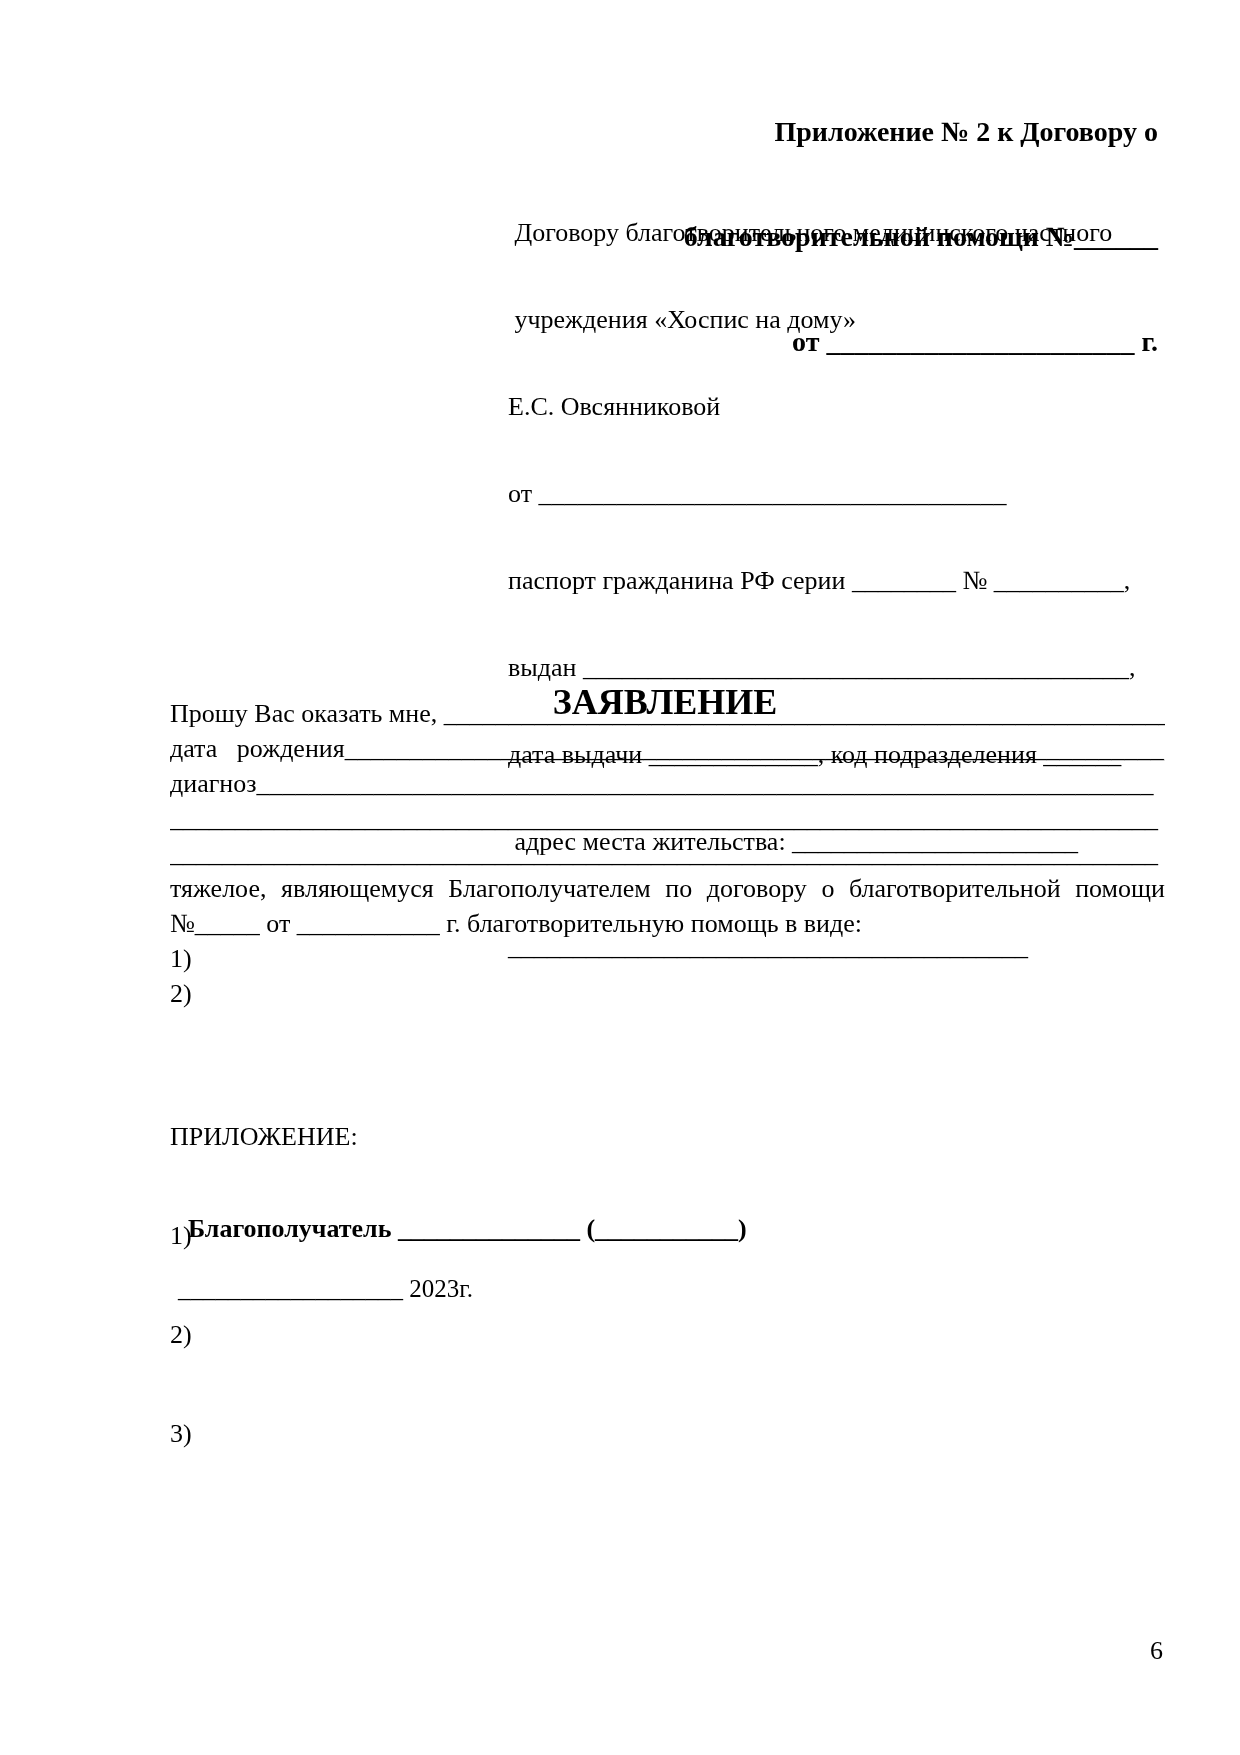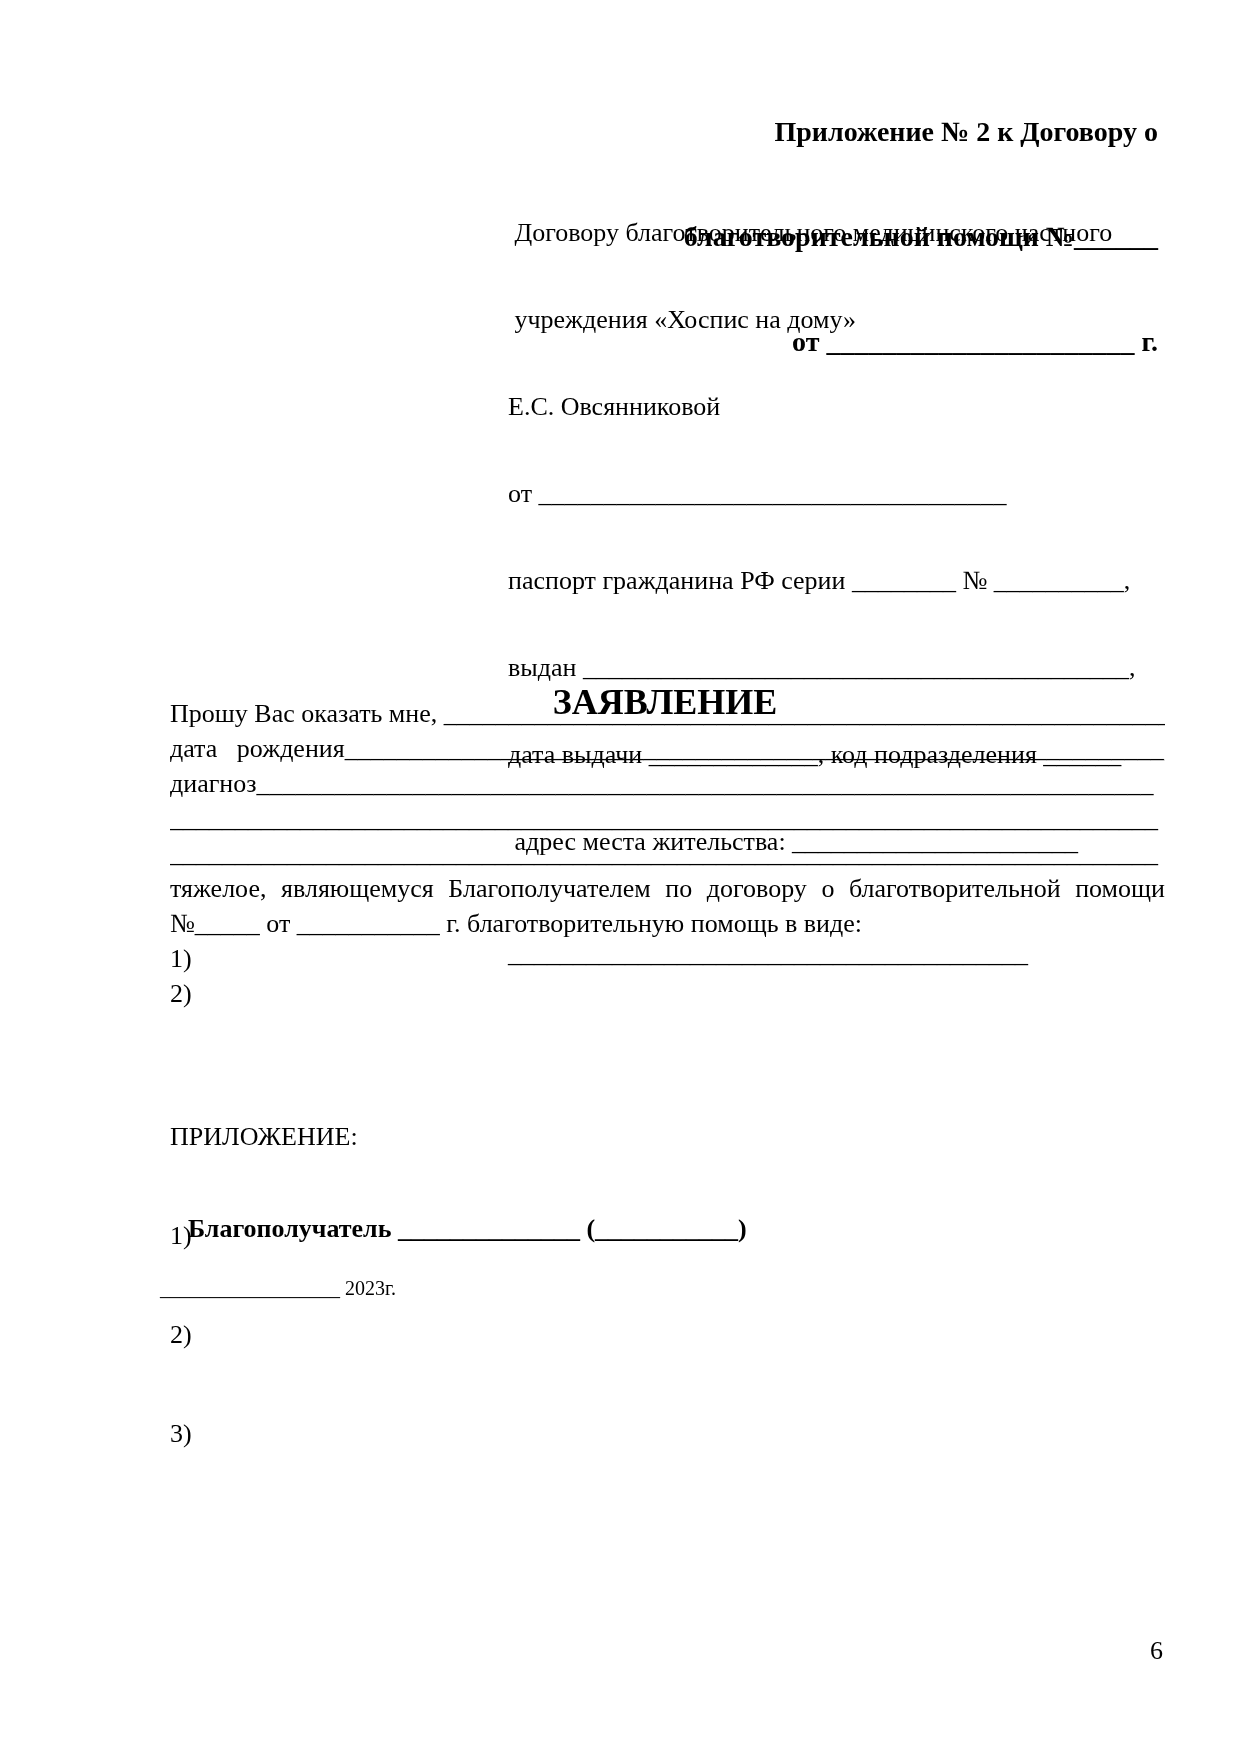--- a/index.html
+++ b/index.html
@@ -28,21 +28,21 @@
   }
   .addressee-block {
     position: absolute;
     top: 160px;
     left: 508px;
     font-size: 26px;
     line-height: 29px;
     white-space: pre;
   }
   .addressee-block .line-last {
-    margin-top: 25px;
+    margin-top: 18px;
   }
   .doc-title {
     position: absolute;
     top: 645px;
     left: 170px;
     width: 990px;
     text-align: center;
     font-weight: bold;
     font-size: 36px;
     line-height: 34px;
@@ -79,22 +79,22 @@
     top: 1212px;
     left: 188px;
     font-size: 26px;
     line-height: 33px;
     white-space: pre;
     font-weight: bold;
   }
   .date-line {
     position: absolute;
     top: 1272px;
-    left: 160px;
-    font-size: 20px;
+    left: 178px;
+    font-size: 25px;
     line-height: 33px;
     white-space: pre;
   }
   .page-number {
     position: absolute;
     top: 1636px;
     left: 1150px;
     font-size: 26px;
     line-height: 30px;
   }

